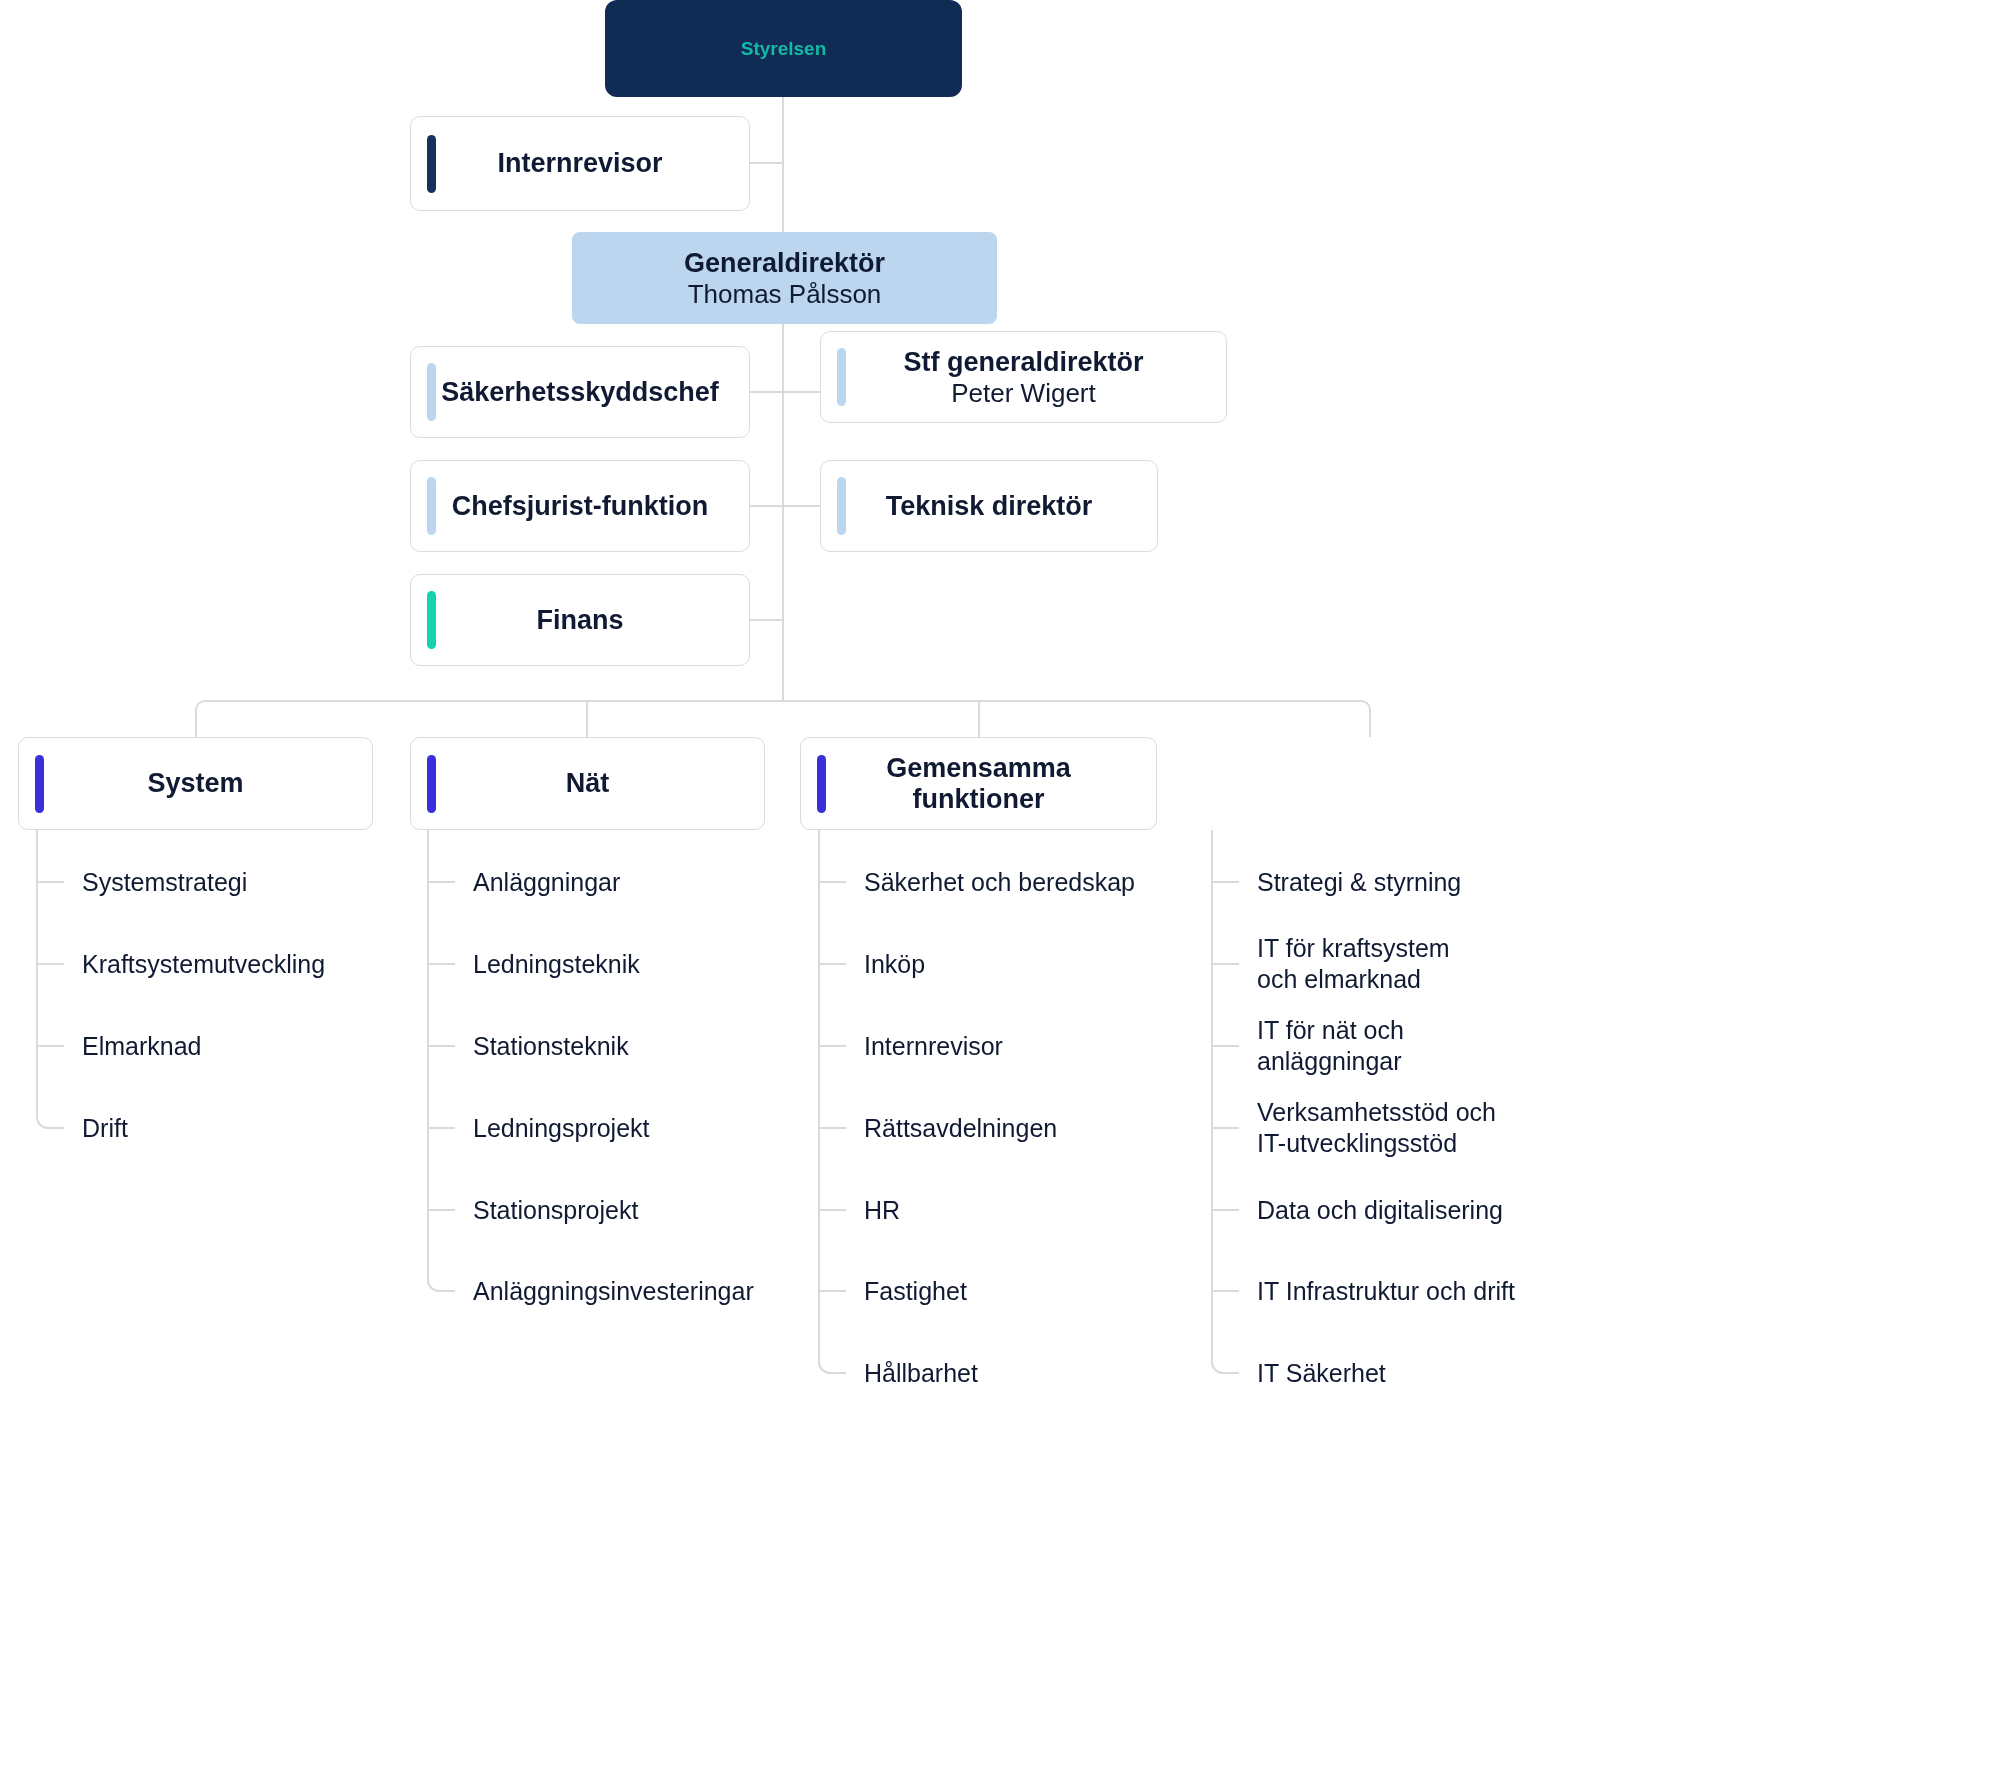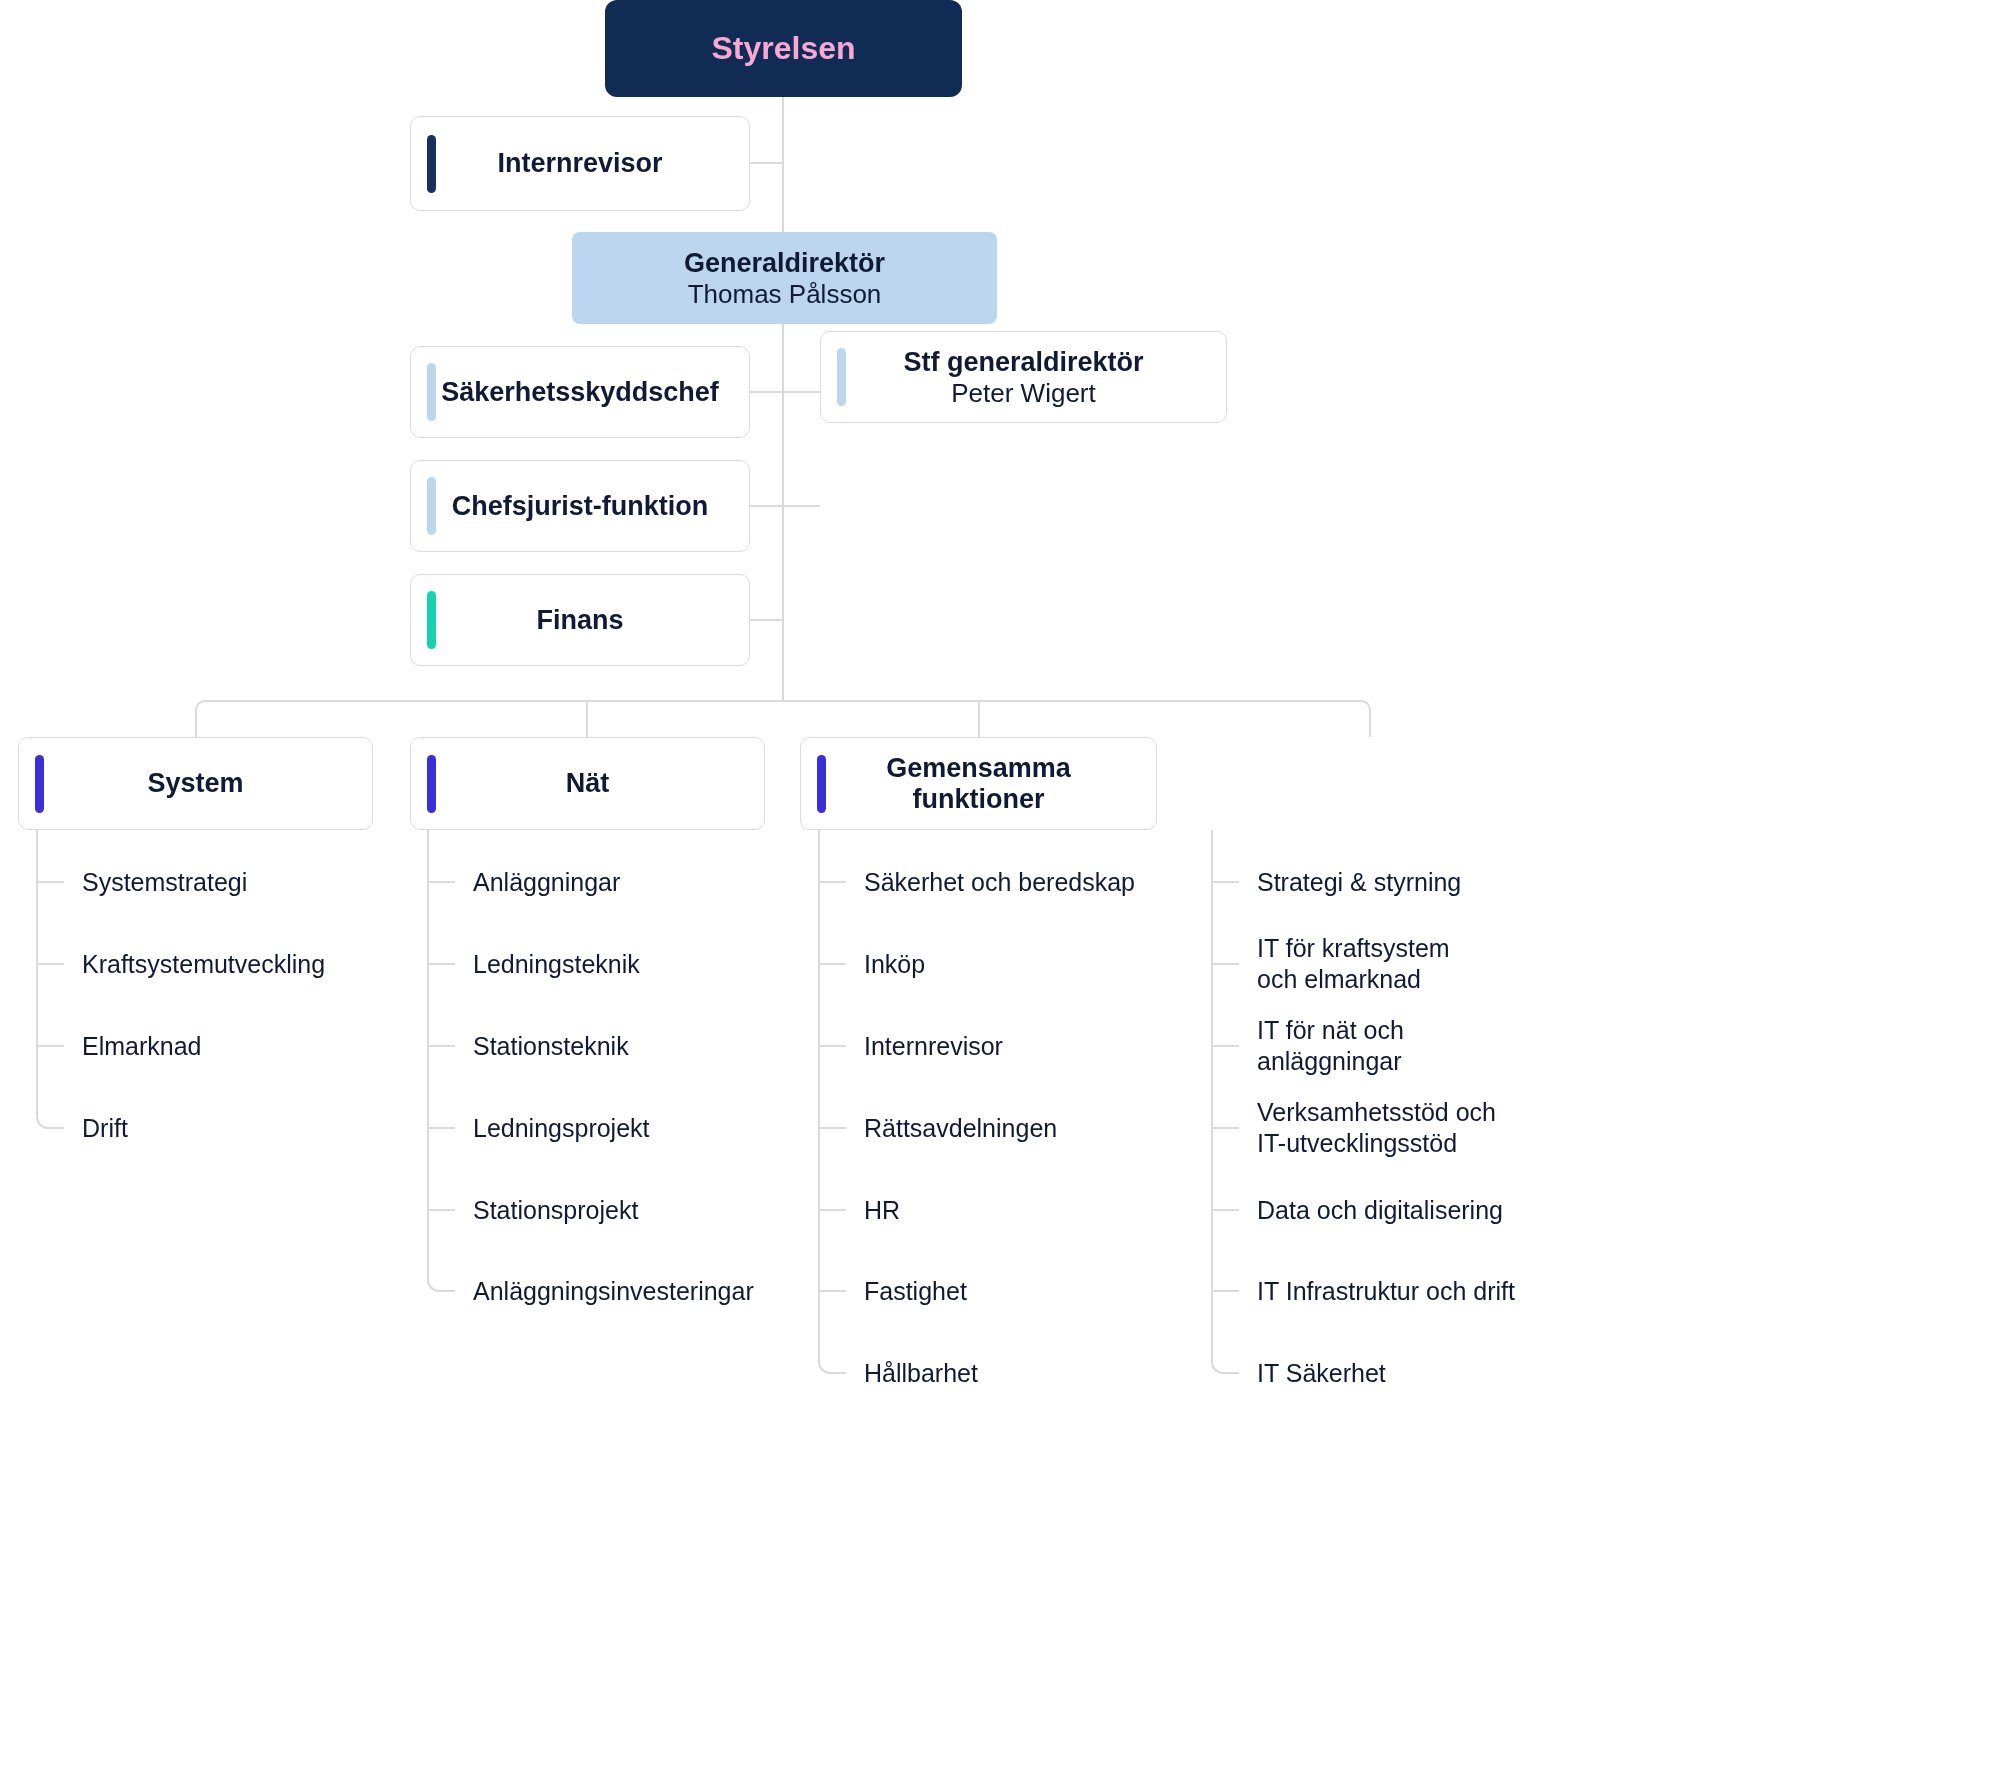--- a/index.html
+++ b/index.html
@@ -26,21 +26,21 @@
     text-align:center;}
   .card .label{font-size:27px;font-weight:700;color:var(--text);line-height:31px;white-space:pre-line;}
   .accent{position:absolute;left:16px;top:50%;transform:translateY(-50%);
     width:9px;height:58px;border-radius:8px;}
   .accent-navy{background:var(--navy);}
   .accent-blue{background:var(--light_blue);}
   .accent-teal{background:var(--teal);}
   .accent-indigo{background:var(--indigo);}
 
   .card.root{background:var(--root_bg);border:none;border-radius:12px;}
-  .card.root .label{color:#f9a8d4;font-size:32px;}
+  .card.root .label{color:#14b8a6;font-size:19px;}
 
   .card.gd{background:var(--light_blue);border:none;border-radius:8px;flex-direction:column;}
   .gd-title{font-size:27px;font-weight:700;line-height:31px;}
   .gd-name{font-size:26px;font-weight:400;line-height:30px;}
 
   .two-line{display:flex;flex-direction:column;align-items:center;}
   .two-line .title{font-size:27px;font-weight:700;line-height:31px;}
   .two-line .name{font-size:26px;font-weight:400;line-height:30px;}
 
   
@@ -116,20 +116,24 @@
       <div class="title">Stf generaldirektör</div>
       <div class="name">Peter Wigert</div>
     </div>
   </div>
 
   <div class="card" style="left:410px;top:460px;width:340px;height:92px">
     <span class="accent accent-blue"></span>
     <span class="label">Chefsjurist-funktion</span>
   </div>
 
+  <div class="card" style="left:820px;top:460px;width:338px;height:92px">
+    <span class="accent accent-blue"></span>
+    <span class="label">Teknisk direktör</span>
+  </div>
 
   <div class="card" style="left:410px;top:574px;width:340px;height:92px">
     <span class="accent accent-teal"></span>
     <span class="label">Finans</span>
   </div>
 
   <div class="card" style="left:18px;top:737px;width:355px;height:93px">
     <span class="accent accent-indigo"></span>
     <span class="label">System</span>
   </div>

